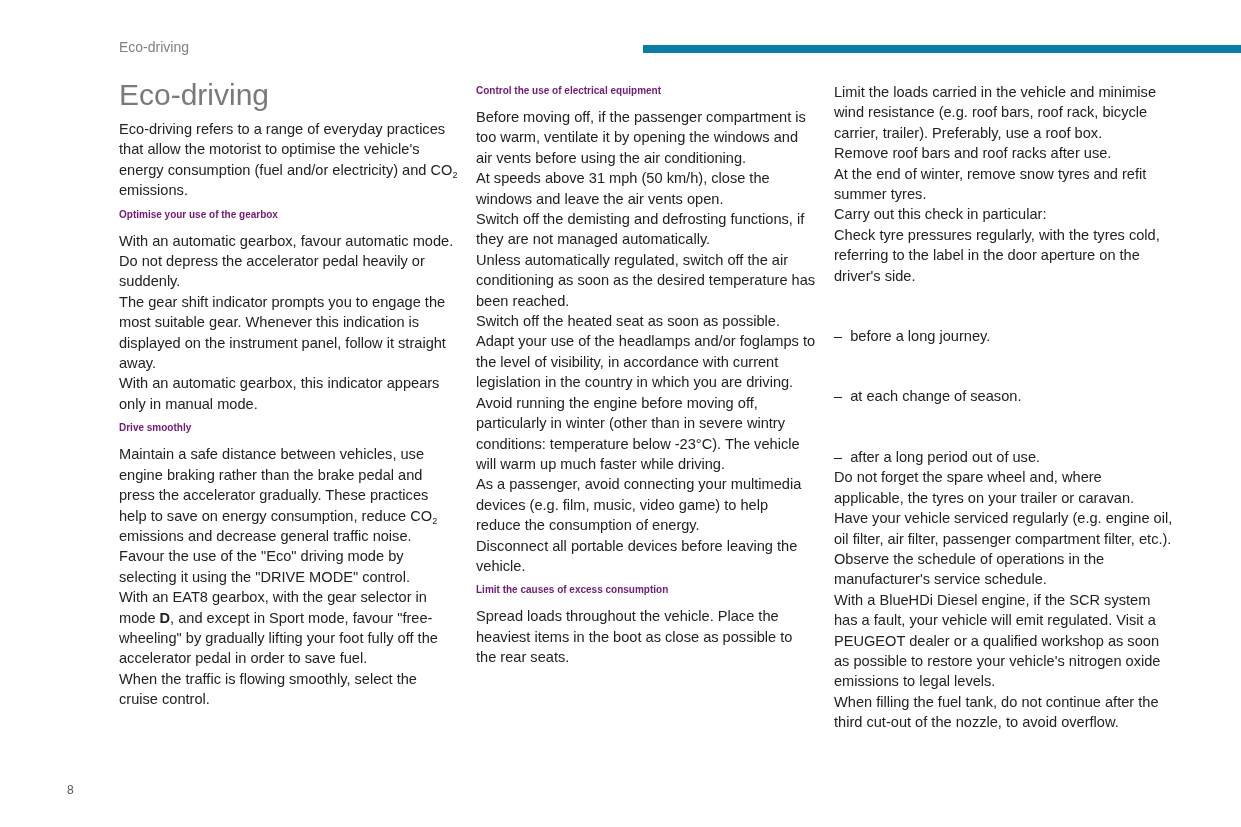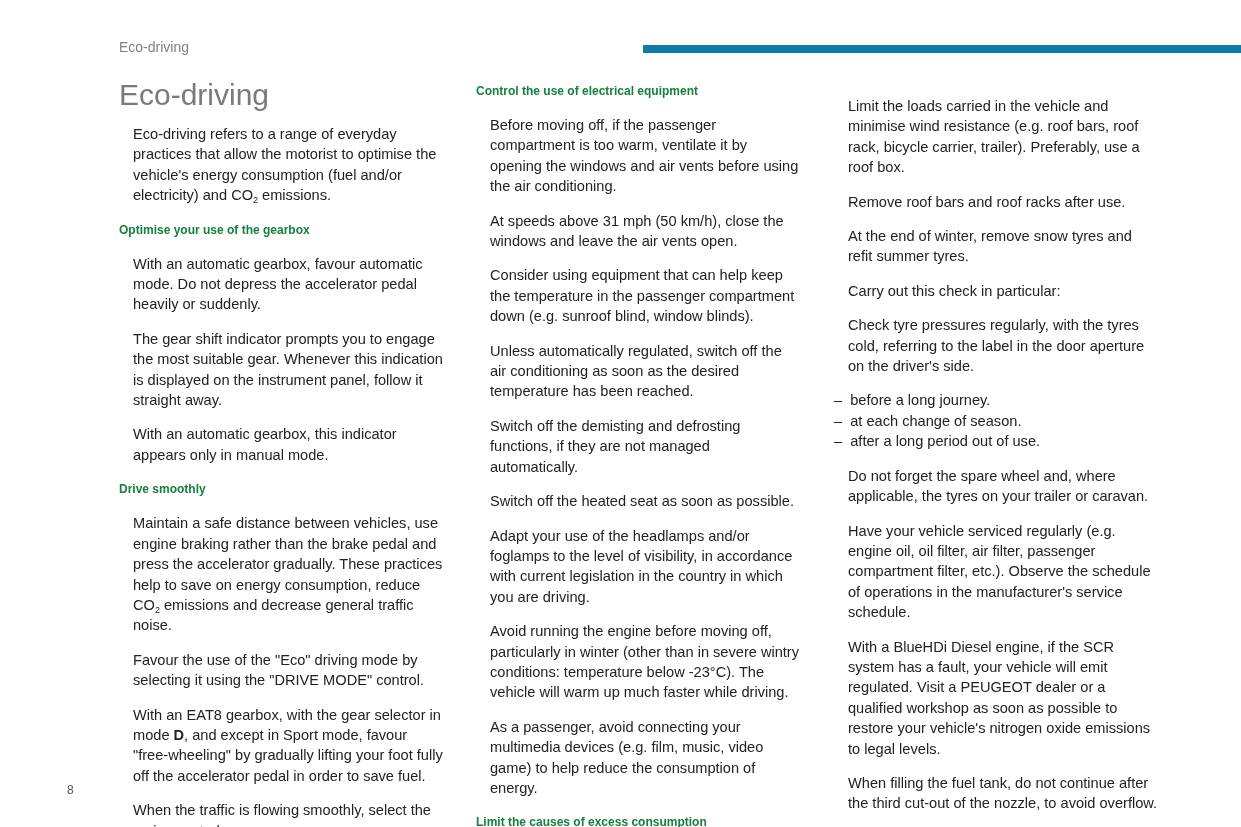--- a/index.html
+++ b/index.html
@@ -20,26 +20,26 @@
     font-size: 14.6px; line-height: 20.4px;
   }
   .col1 { left: 119px; }
   .col2 { left: 476px; top: 81px; }
   .col3 { left: 834px; top: 82px; }
   .page-title {
     font-size: 30px; line-height: 30px; color: #7a7a7a; margin: 0 0 9px 0;
     font-weight: normal;
   }
   h3 {
-    font-size: 12px; font-weight: bold; margin: 4px 0 6px 0; line-height: 20px;
-    color: #15803d;
+    font-size: 10px; font-weight: bold; margin: 4px 0 6px 0; line-height: 20px;
+    color: #701a75;
   }
-  p { margin: 14px; }
+  p { margin: 0; }
   sub { font-size: 9px; vertical-align: -3px; line-height: 0; }
-  .dash { display: block; padding-left: 16px; text-indent: -16px; }
+  .dash { display: block; padding-left: 16px; text-indent: -16px; margin-top: 40px; }
   .page-number {
     position: absolute; left: 67px; top: 783px; font-size: 12px; color: #555;
   }
 </style>
 </head>
 <body>
 
 <div class="running-head">Eco-driving</div>
 <div class="accent-bar"></div>
 
@@ -56,27 +56,27 @@
   <p><span>Maintain a safe distance between vehicles, use engine braking rather than the brake pedal and press the accelerator gradually. These practices help to save on energy consumption, reduce</span> <span>CO</span><sub>2</sub><span> emissions and decrease general traffic noise.</span></p>
   <p>Favour the use of the "Eco" driving mode by selecting it using the "DRIVE MODE" control.</p>
   <p><span>With an EAT8 gearbox, with the gear selector in mode </span><b>D</b><span>, and except in Sport mode, favour "free-wheeling" by gradually lifting your foot fully off the accelerator pedal in order to save fuel.</span></p>
   <p>When the traffic is flowing smoothly, select the cruise control.</p>
 </div>
 
 <div class="col col2">
   <h3 style="margin-top:0">Control the use of electrical equipment</h3>
   <p>Before moving off, if the passenger compartment is too warm, ventilate it by opening the windows and air vents before using the air conditioning.</p>
   <p>At speeds above 31 mph (50 km/h), close the windows and leave the air vents open.</p>
-  <p>Consider using equipment that can help keep the temperature in the passenger compartment down (e.g. sunroof blind, window blinds).</p>
+  <p>Switch off the demisting and defrosting functions, if they are not managed automatically.</p>
   <p>Unless automatically regulated, switch off the air conditioning as soon as the desired temperature has been reached.</p>
-  <p>Switch off the demisting and defrosting functions, if they are not managed automatically.</p>
   <p>Switch off the heated seat as soon as possible.</p>
   <p>Adapt your use of the headlamps and/or foglamps to the level of visibility, in accordance with current legislation in the country in which you are driving.</p>
   <p>Avoid running the engine before moving off, particularly in winter (other than in severe wintry conditions: temperature below -23°C). The vehicle will warm up much faster while driving.</p>
   <p>As a passenger, avoid connecting your multimedia devices (e.g. film, music, video game) to help reduce the consumption of energy.</p>
+  <p>Disconnect all portable devices before leaving the vehicle.</p>
 
   <h3>Limit the causes of excess consumption</h3>
   <p>Spread loads throughout the vehicle. Place the heaviest items in the boot as close as possible to the rear seats.</p>
 </div>
 
 <div class="col col3">
   <p>Limit the loads carried in the vehicle and minimise wind resistance (e.g. roof bars, roof rack, bicycle carrier, trailer). Preferably, use a roof box.</p>
   <p>Remove roof bars and roof racks after use.</p>
   <p>At the end of winter, remove snow tyres and refit summer tyres.</p>
 

